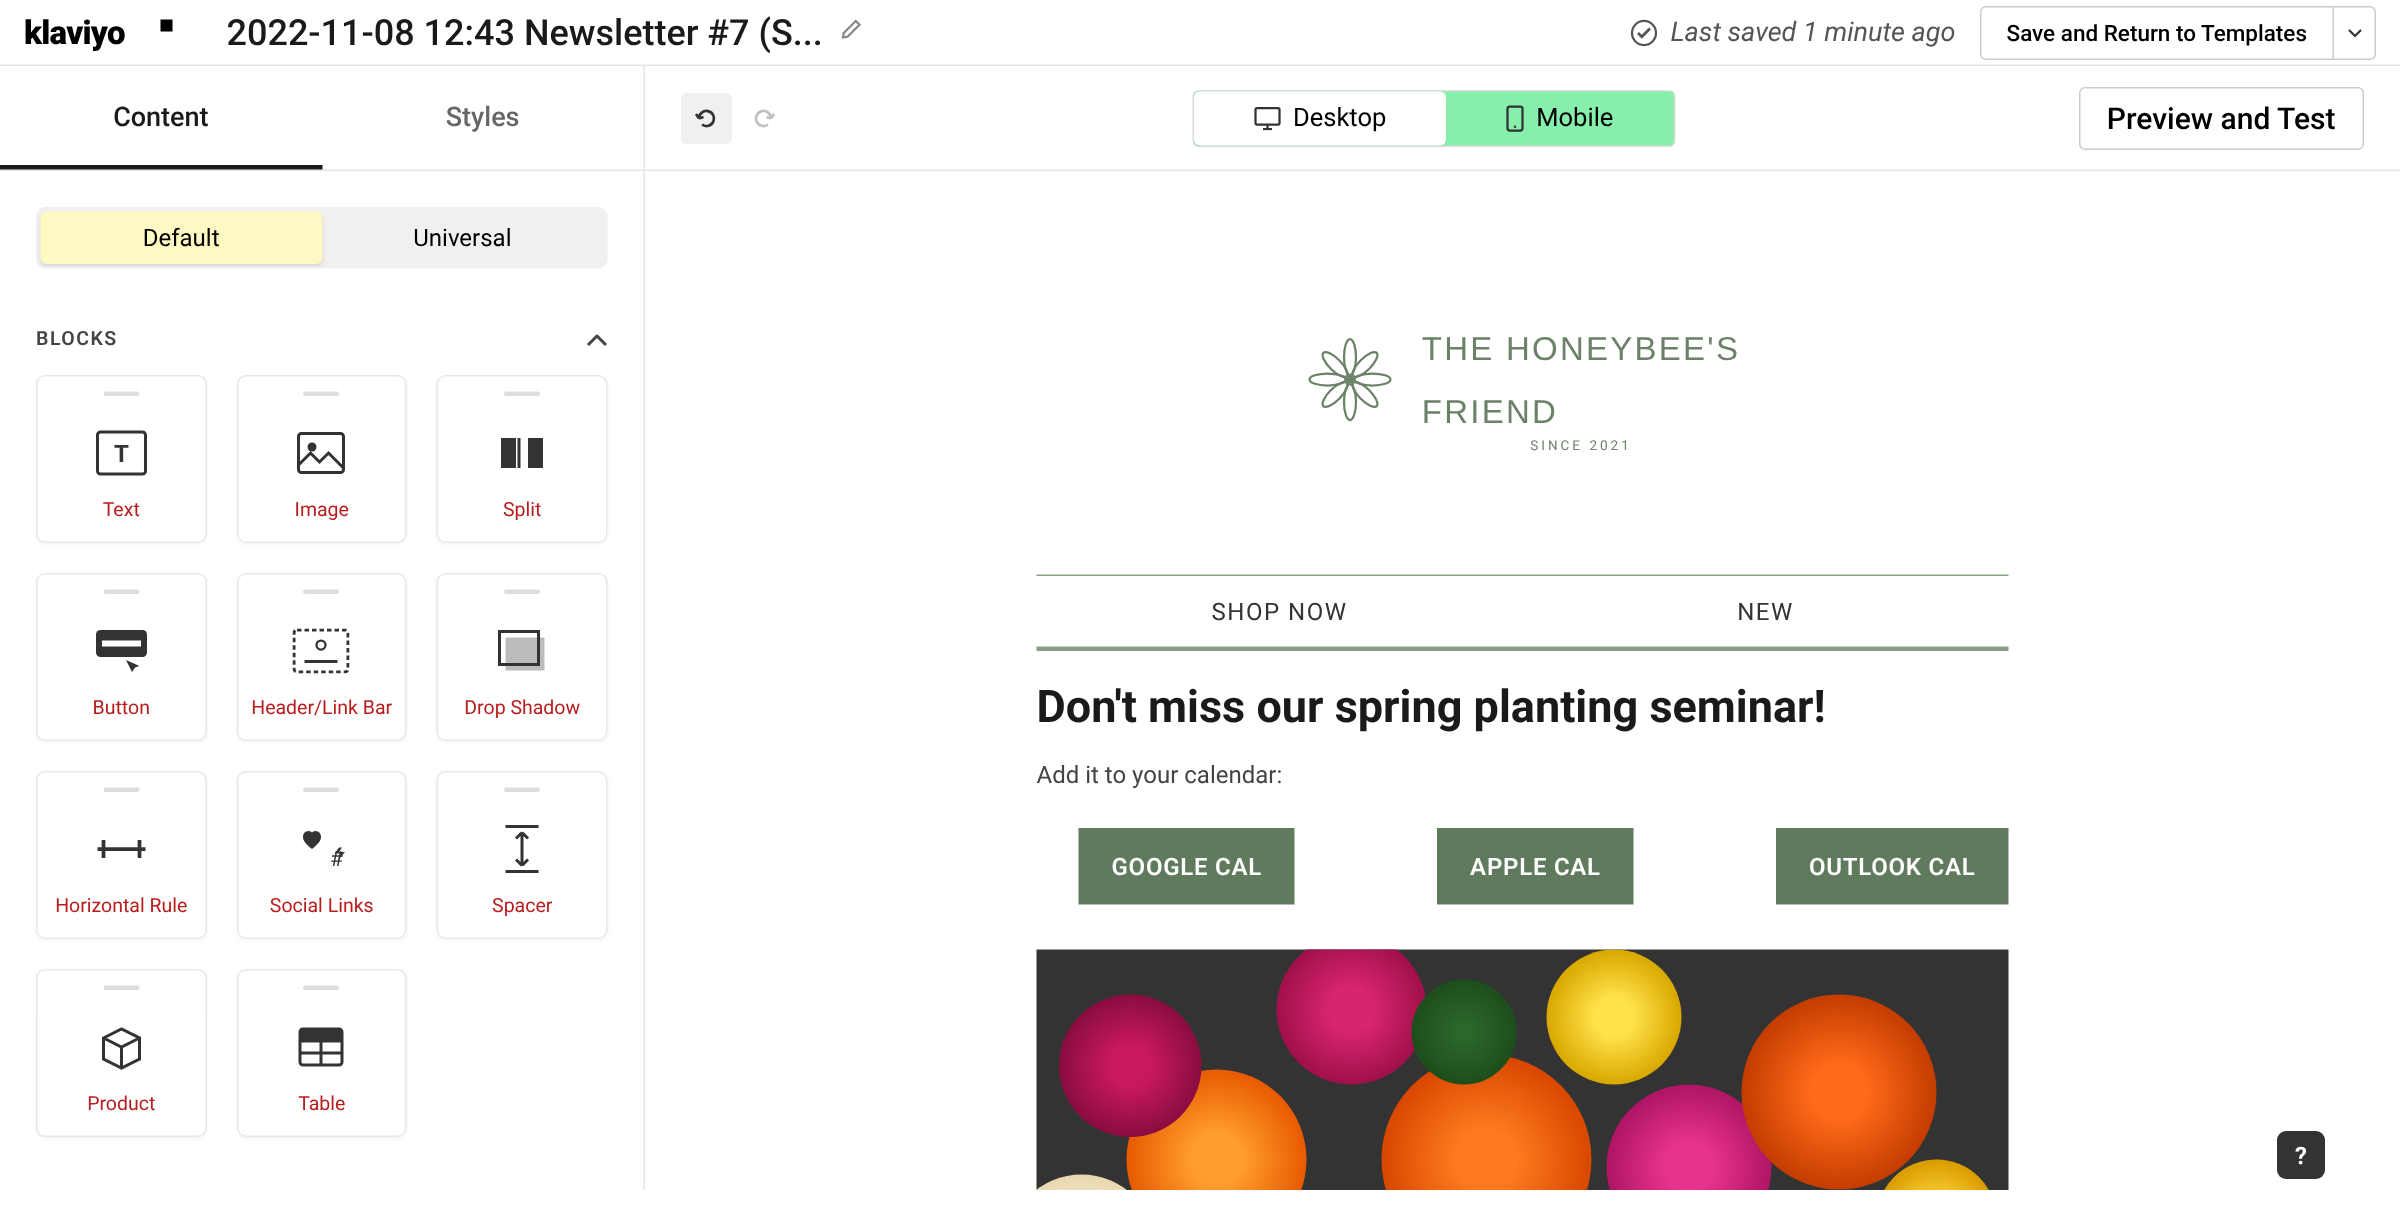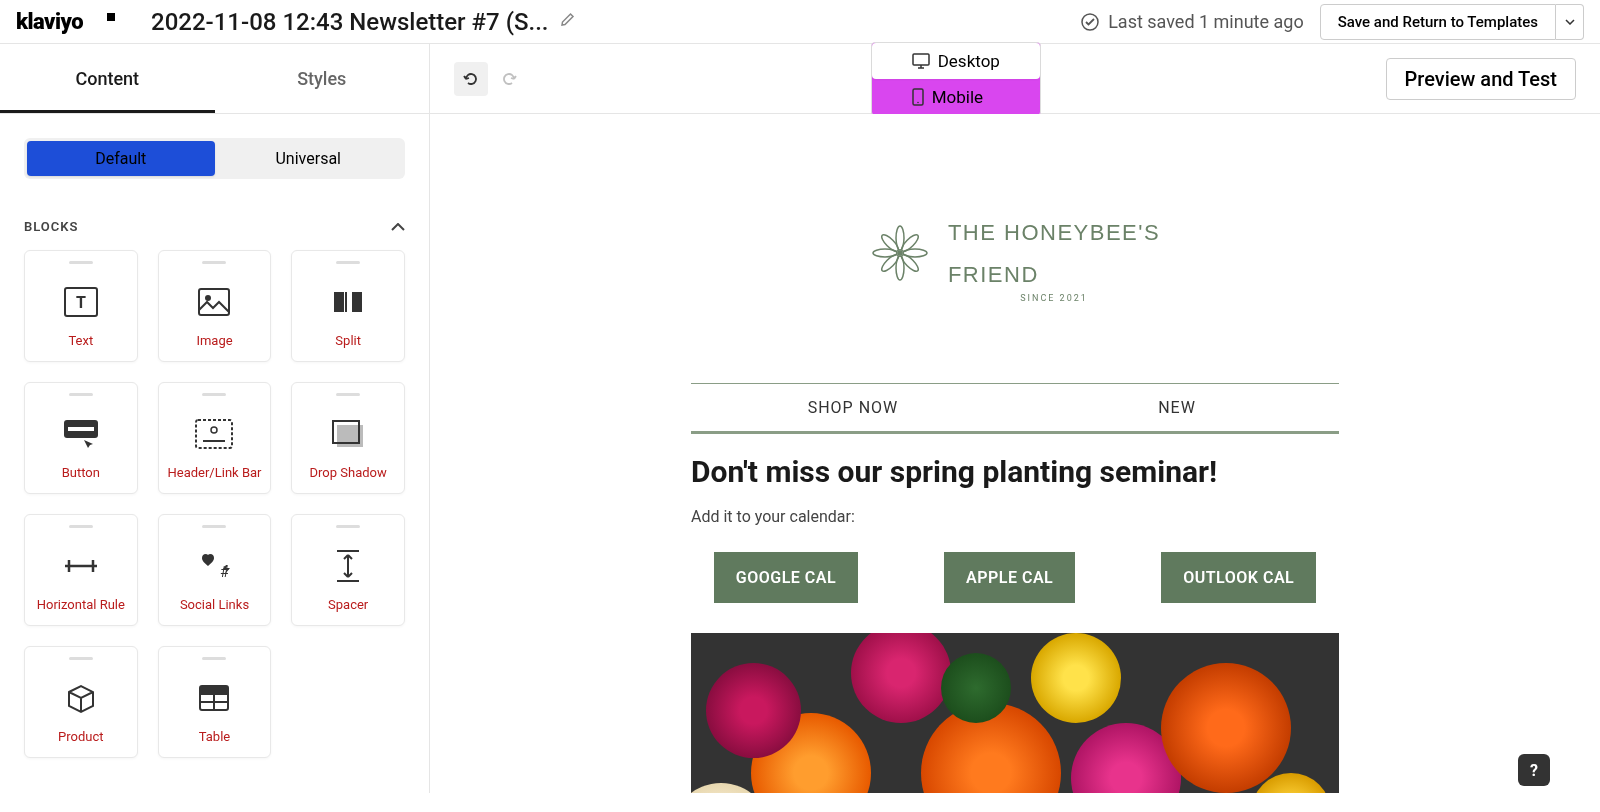--- a/index.html
+++ b/index.html
@@ -59,20 +59,21 @@
       align-items: center;
       gap: 16px;
     }
     
     .autosave {
       display: flex;
       align-items: center;
       gap: 8px;
       color: #555;
       font-size: 18px;
+      font-style: italic;
     }
     
     .save-button-group {
       display: flex;
     }
     
     .save-button {
       background: #ffffff;
       border: 1px solid #ccc;
       padding: 8px 17px;
@@ -165,22 +166,21 @@
     .icon-btn.disabled {
       opacity: 0.3;
       cursor: not-allowed;
     }
     
     .device-toggle {
       margin: 0 auto;
       display: flex;
       border: 1px solid #ddd;
       border-radius: 4px;
-      background: #d946ef;
-      flex-direction: column;
+      background: #86efac;
     }
     
     .device-btn {
       padding: 8px 40px;
       font-size: 17px;
       display: flex;
       align-items: center;
       gap: 8px;
       cursor: pointer;
     }
@@ -225,21 +225,21 @@
     .block-type-btn {
       flex: 1;
       padding: 8px;
       text-align: center;
       font-size: 16px;
       border-radius: 4px;
       cursor: pointer;
     }
     
     .block-type-btn.active {
-      background: #1d4ed8;
+      background: #fef9c3;
       box-shadow: 0 1px 2px rgba(0,0,0,0.1);
     }
     
     .section-header {
       padding: 16px 24px;
       font-size: 13px;
       font-weight: 600;
       letter-spacing: 1px;
       color: #444;
       display: flex;
@@ -375,21 +375,22 @@
     
     .email-subtext {
       font-size: 16px;
       color: #444;
       margin-bottom: 26px;
     }
     
     .cal-buttons {
       display: flex;
       gap: 86px;
-      justify-content: center;
+      justify-content: space-between;
+      margin-left: 28px;
     }
     
     .cal-button {
       background: #607a5e;
       color: #ffffff;
       padding: 16px 22px;
       font-size: 16px;
       font-weight: 600;
       letter-spacing: 0.5px;
       cursor: pointer;

